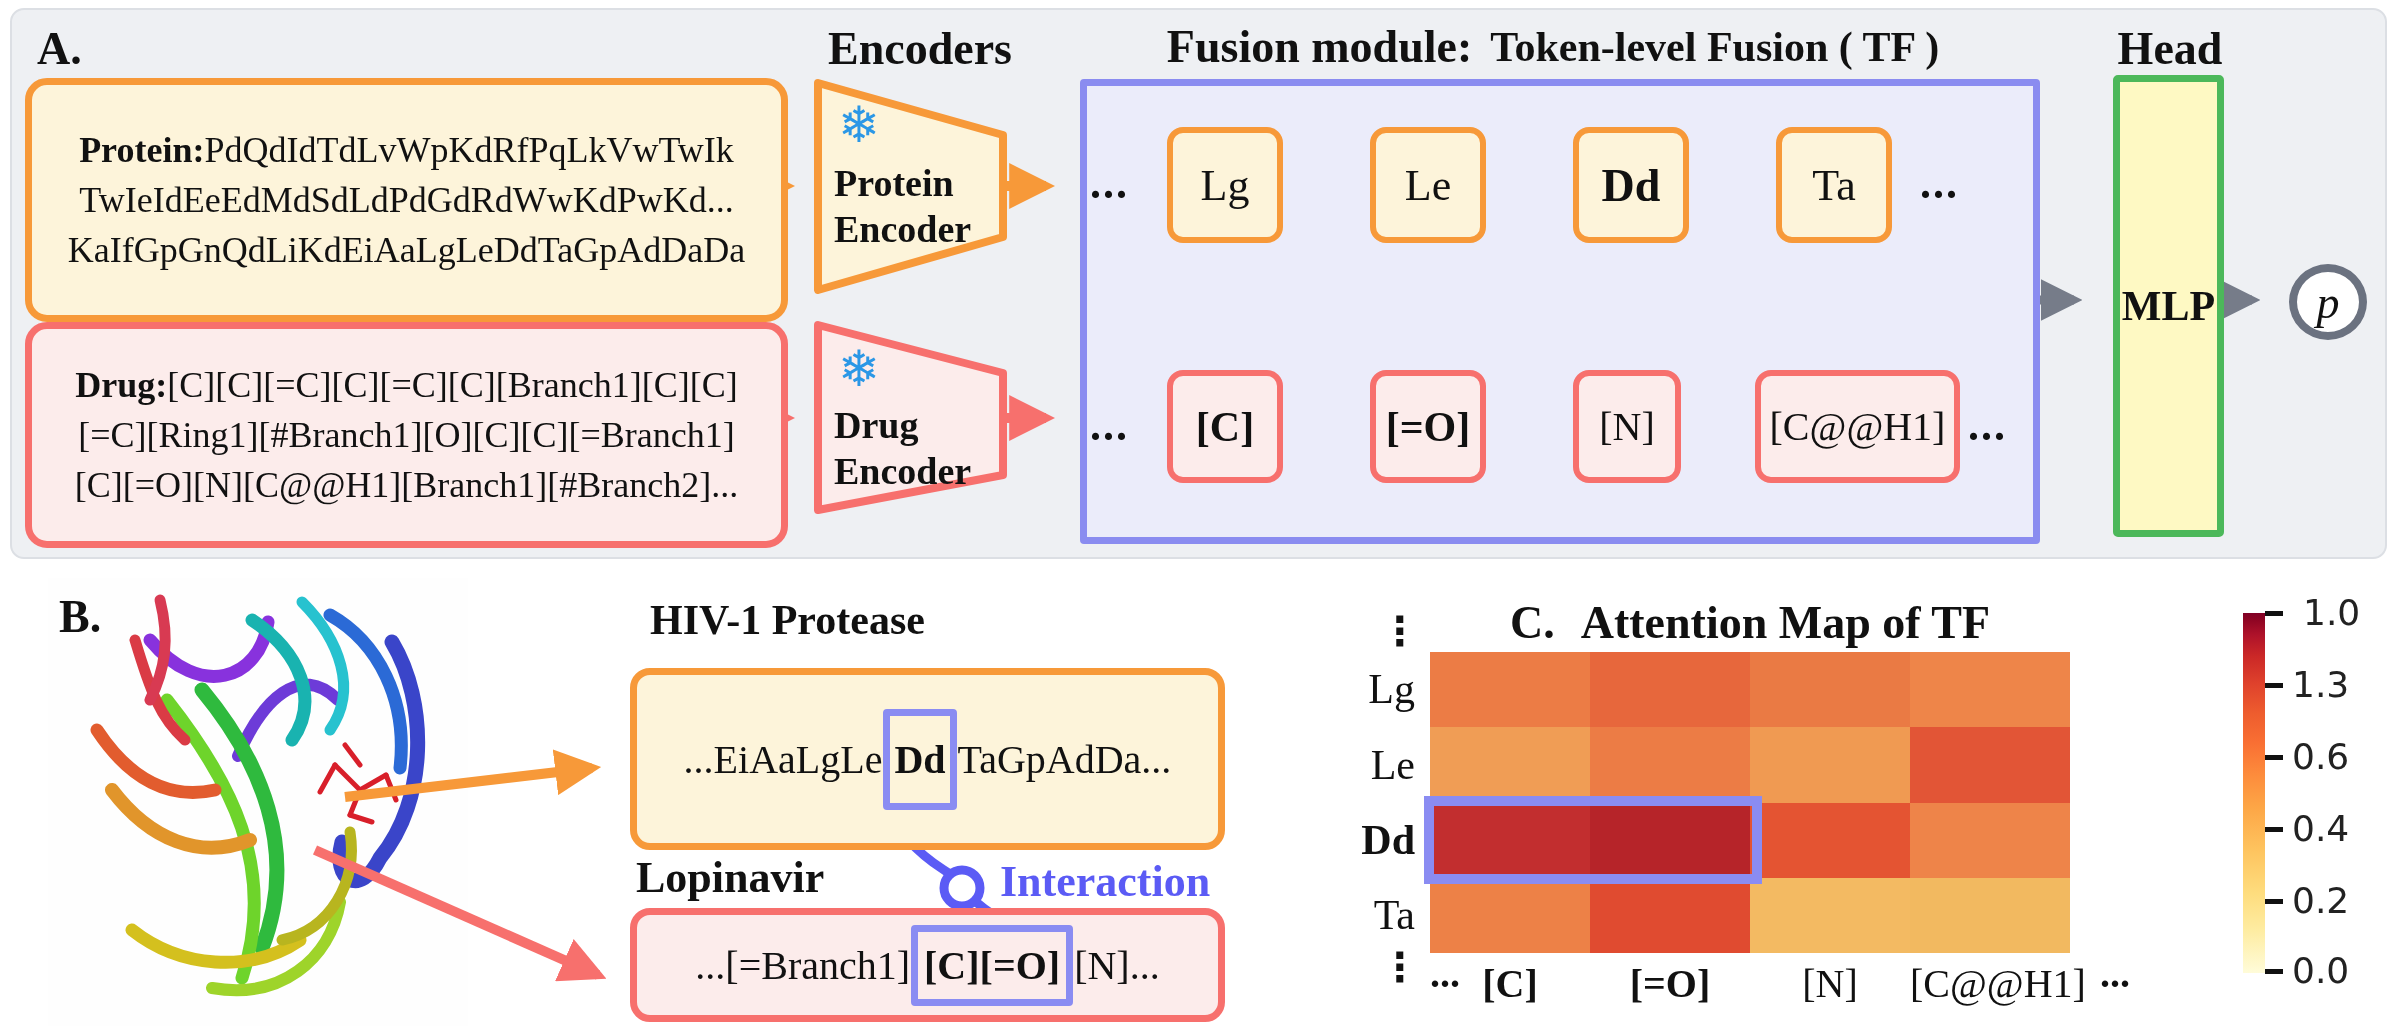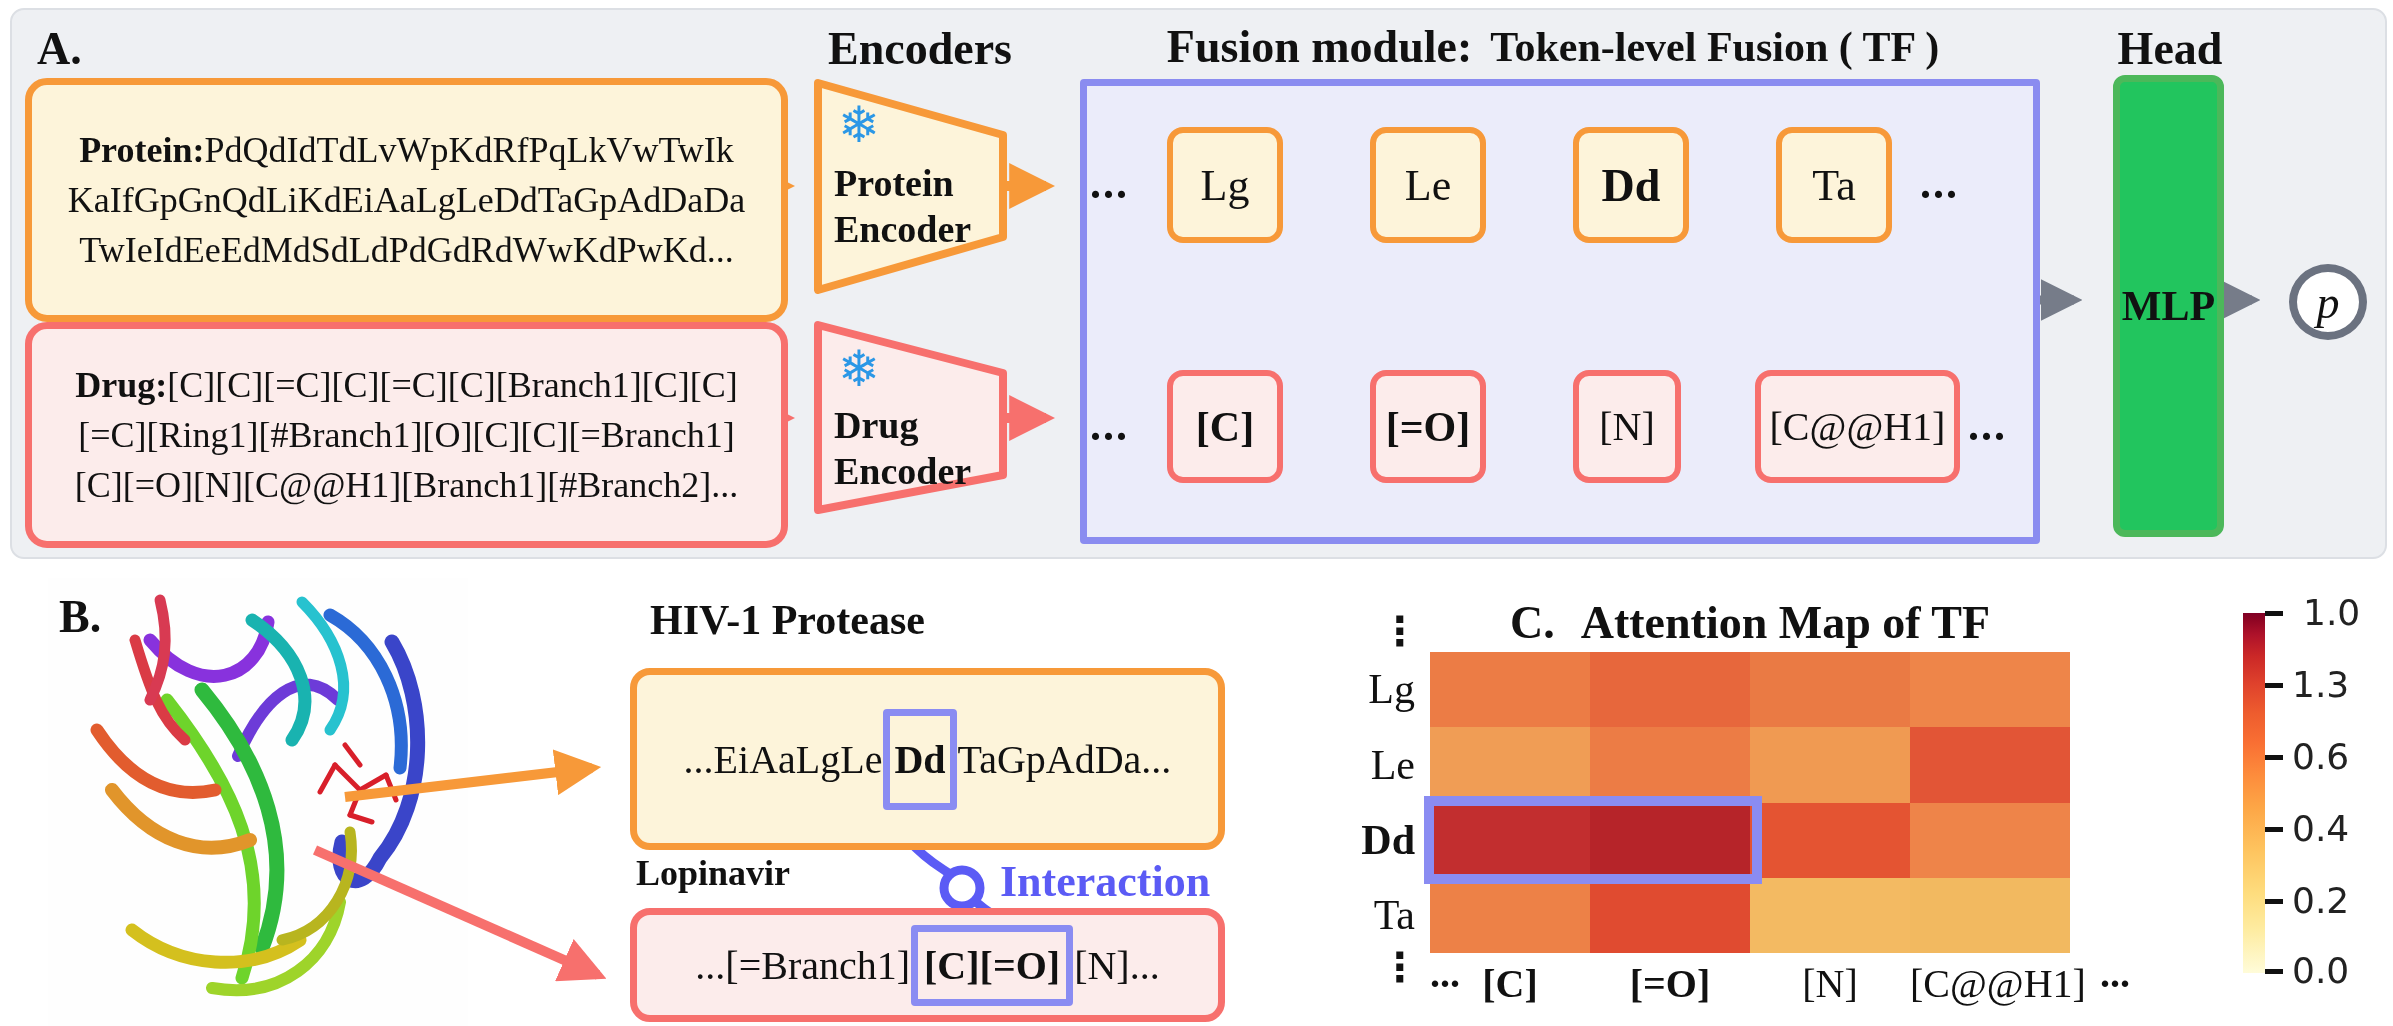--- a/index.html
+++ b/index.html
@@ -15,21 +15,21 @@
   .inputbox .ln{font-size:36px;line-height:50px;text-align:center;white-space:nowrap;}
   #proteinBox{left:25px;top:78px;width:725px;height:214px;background:#fdf4da;border:7px solid #f79939;}
   #drugBox{left:25px;top:322px;width:725px;height:196px;background:#fceceb;border:7px solid #f7706d;}
   .snow{font-size:50px;color:#2b97e6;line-height:50px;}
   .encLabel{font-size:38px;font-weight:bold;line-height:46px;}
   .token{border-radius:16px;display:flex;align-items:center;justify-content:center;font-size:44px;}
   .tokTop{background:#fdf4da;border:6px solid #f79939;width:104px;height:104px;}
   .tokBot{background:#fceceb;border:6px solid #f7706d;}
   .ell{font-size:44px;font-weight:bold;letter-spacing:2px;}
   #fusionBox{left:1080px;top:79px;width:946px;height:451px;background:#ebecfa;border:7px solid #8a8cf0;border-radius:4px;}
-  #mlpBox{left:2113px;top:75px;width:97px;height:448px;background:#22c55e;border:7px solid #4cb85a;border-radius:12px;
+  #mlpBox{left:2113px;top:75px;width:97px;height:448px;background:#fef9c3;border:7px solid #4cb85a;border-radius:5px;
           display:flex;align-items:center;justify-content:center;font-size:42px;font-weight:bold;}
   #pCircle{left:2289px;top:264px;width:62px;height:60px;background:#ffffff;border:8px solid #6b7280;border-radius:50%;
            display:flex;align-items:center;justify-content:center;font-size:46px;font-style:italic;}
   
   .bigSeqBox{border-radius:20px;display:flex;align-items:center;justify-content:center;white-space:nowrap;}
   #hivBox{left:630px;top:668px;width:581px;height:168px;background:#fdf4da;border:7px solid #f79939;font-size:40px;}
   #lopBox{left:630px;top:908px;width:581px;height:100px;background:#fceceb;border:7px solid #f7706d;font-size:40px;}
   .hiRect{display:inline-block;border:7px solid #8a8cf2;border-radius:4px;font-weight:bold;}
   #ddRect{padding:20px 4px;margin:0 1px;}
   #coRect{padding:10px 6px;margin:0 1px;}
@@ -135,22 +135,22 @@
       <path d="M 908,840 C 928,862 942,868 950,874"></path>
       <path d="M 976,902 C 992,916 1008,924 1020,930"></path>
       <circle cx="962" cy="888" r="18" fill="#ffffff"></circle>
     </g>
   </svg>
 
   <div class="abs title" style="left:37px;top:22px;">A.</div>
 
   <div class="abs inputbox" id="proteinBox">
     <div class="ln"><span class="serifb">Protein:</span><span>PdQdIdTdLvWpKdRfPqLkVwTwIk</span></div>
+    <div class="ln">TwIeIdEeEdMdSdLdPdGdRdWwKdPwKd...</div>
     <div class="ln">KaIfGpGnQdLiKdEiAaLgLeDdTaGpAdDaDa</div>
-    <div class="ln">TwIeIdEeEdMdSdLdPdGdRdWwKdPwKd...</div>
   </div>
 
   <div class="abs inputbox" id="drugBox">
     <div class="ln"><span class="serifb">Drug:</span><span>[C][C][=C][C][=C][C][Branch1][C][C]</span></div>
     <div class="ln">[=C][Ring1][#Branch1][O][C][C][=Branch1]</div>
     <div class="ln">[C][=O][N][C@@H1][Branch1][#Branch2]...</div>
   </div>
 
   <div class="abs title center" style="left:800px;top:22px;width:240px;">Encoders</div>
 
@@ -194,21 +194,21 @@
 
   <div class="abs title" style="left:59px;top:590px;">B.</div>
 
   <div class="abs serifb" style="left:650px;top:596px;font-size:42px;">HIV-1 Protease</div>
   <div class="abs bigSeqBox" id="hivBox">
     <span>...EiAaLgLe</span>
       <span class="hiRect" id="ddRect">Dd</span>
       <span>TaGpAdDa...</span>
   </div>
 
-  <div class="abs serifb" style="left:636px;top:852px;font-size:36px;">Lopinavir</div>
+  <div class="abs serifb" style="left:636px;top:852px;font-size:44px;">Lopinavir</div>
   <div class="abs bigSeqBox" id="lopBox">
     <span>...[=Branch1]</span>
       <span class="hiRect" id="coRect">[C][=O]</span>
       <span>[N]...</span>
   </div>
 
   <div class="abs serifb purpleTxt" style="left:1000px;top:856px;font-size:44px;">Interaction</div>
 
   <div class="abs" style="left:1430px;top:596px;width:640px;display:flex;justify-content:center;gap:26px;">
     <span class="title">C.</span>

